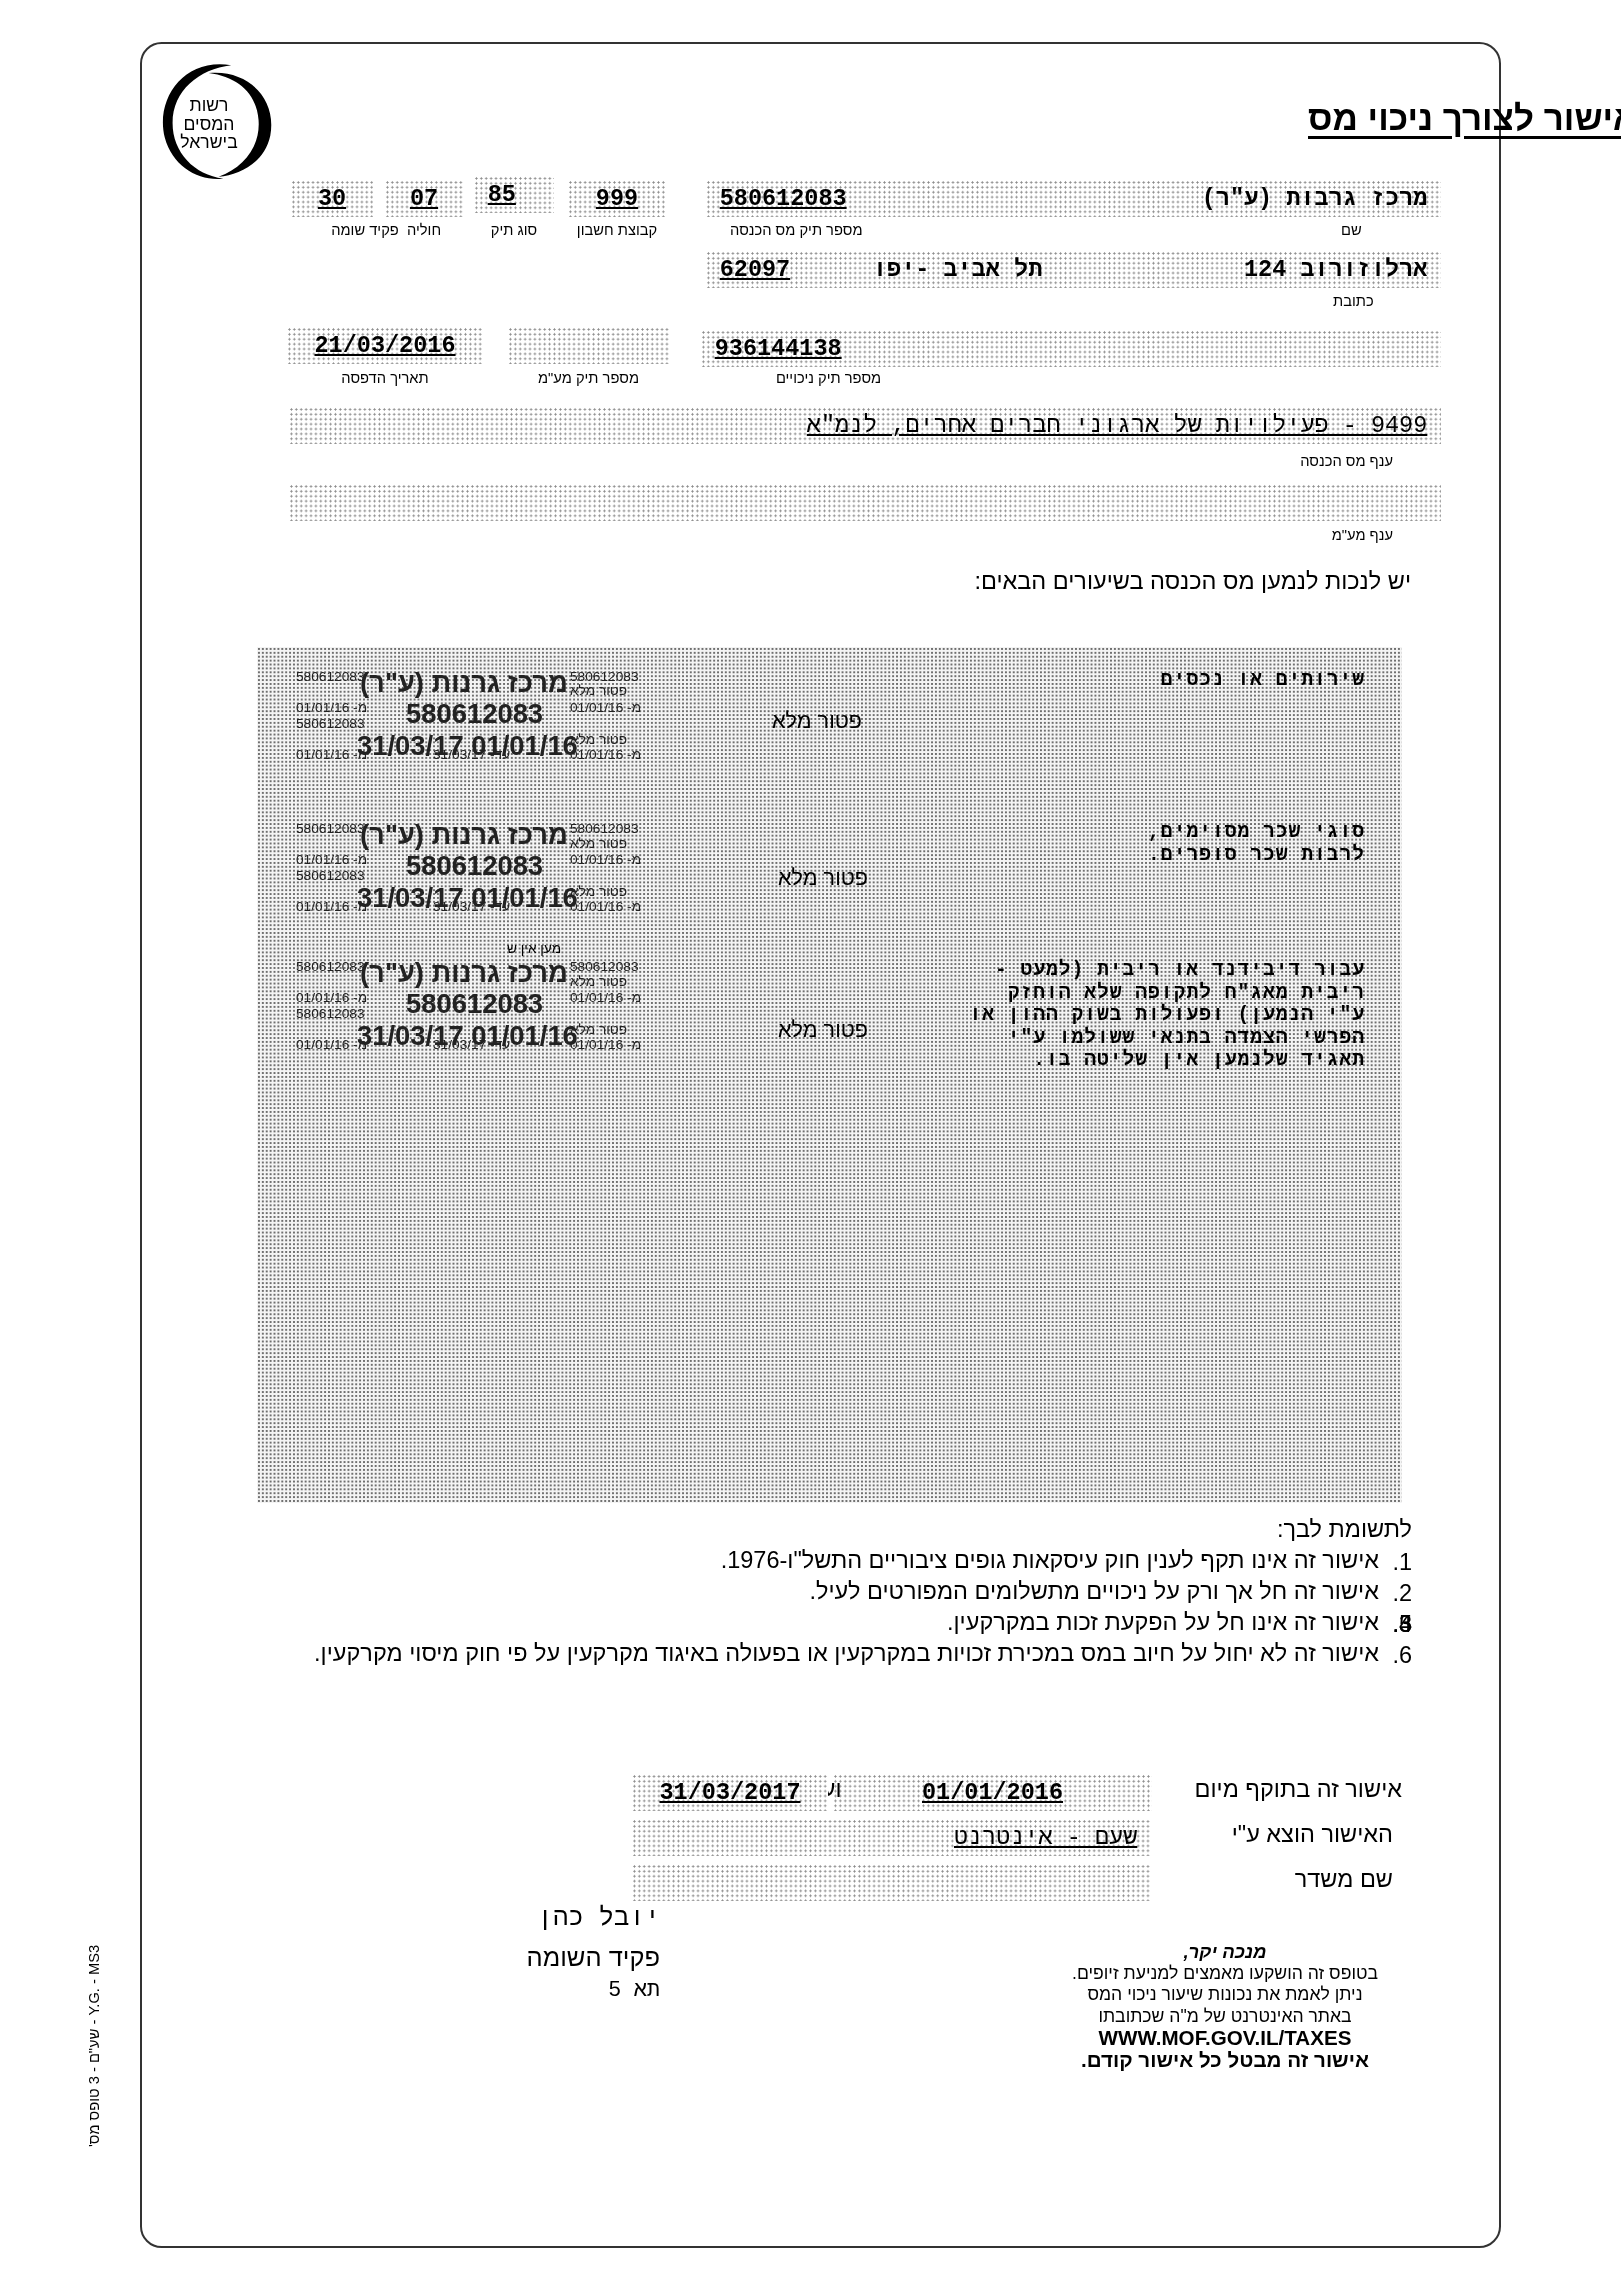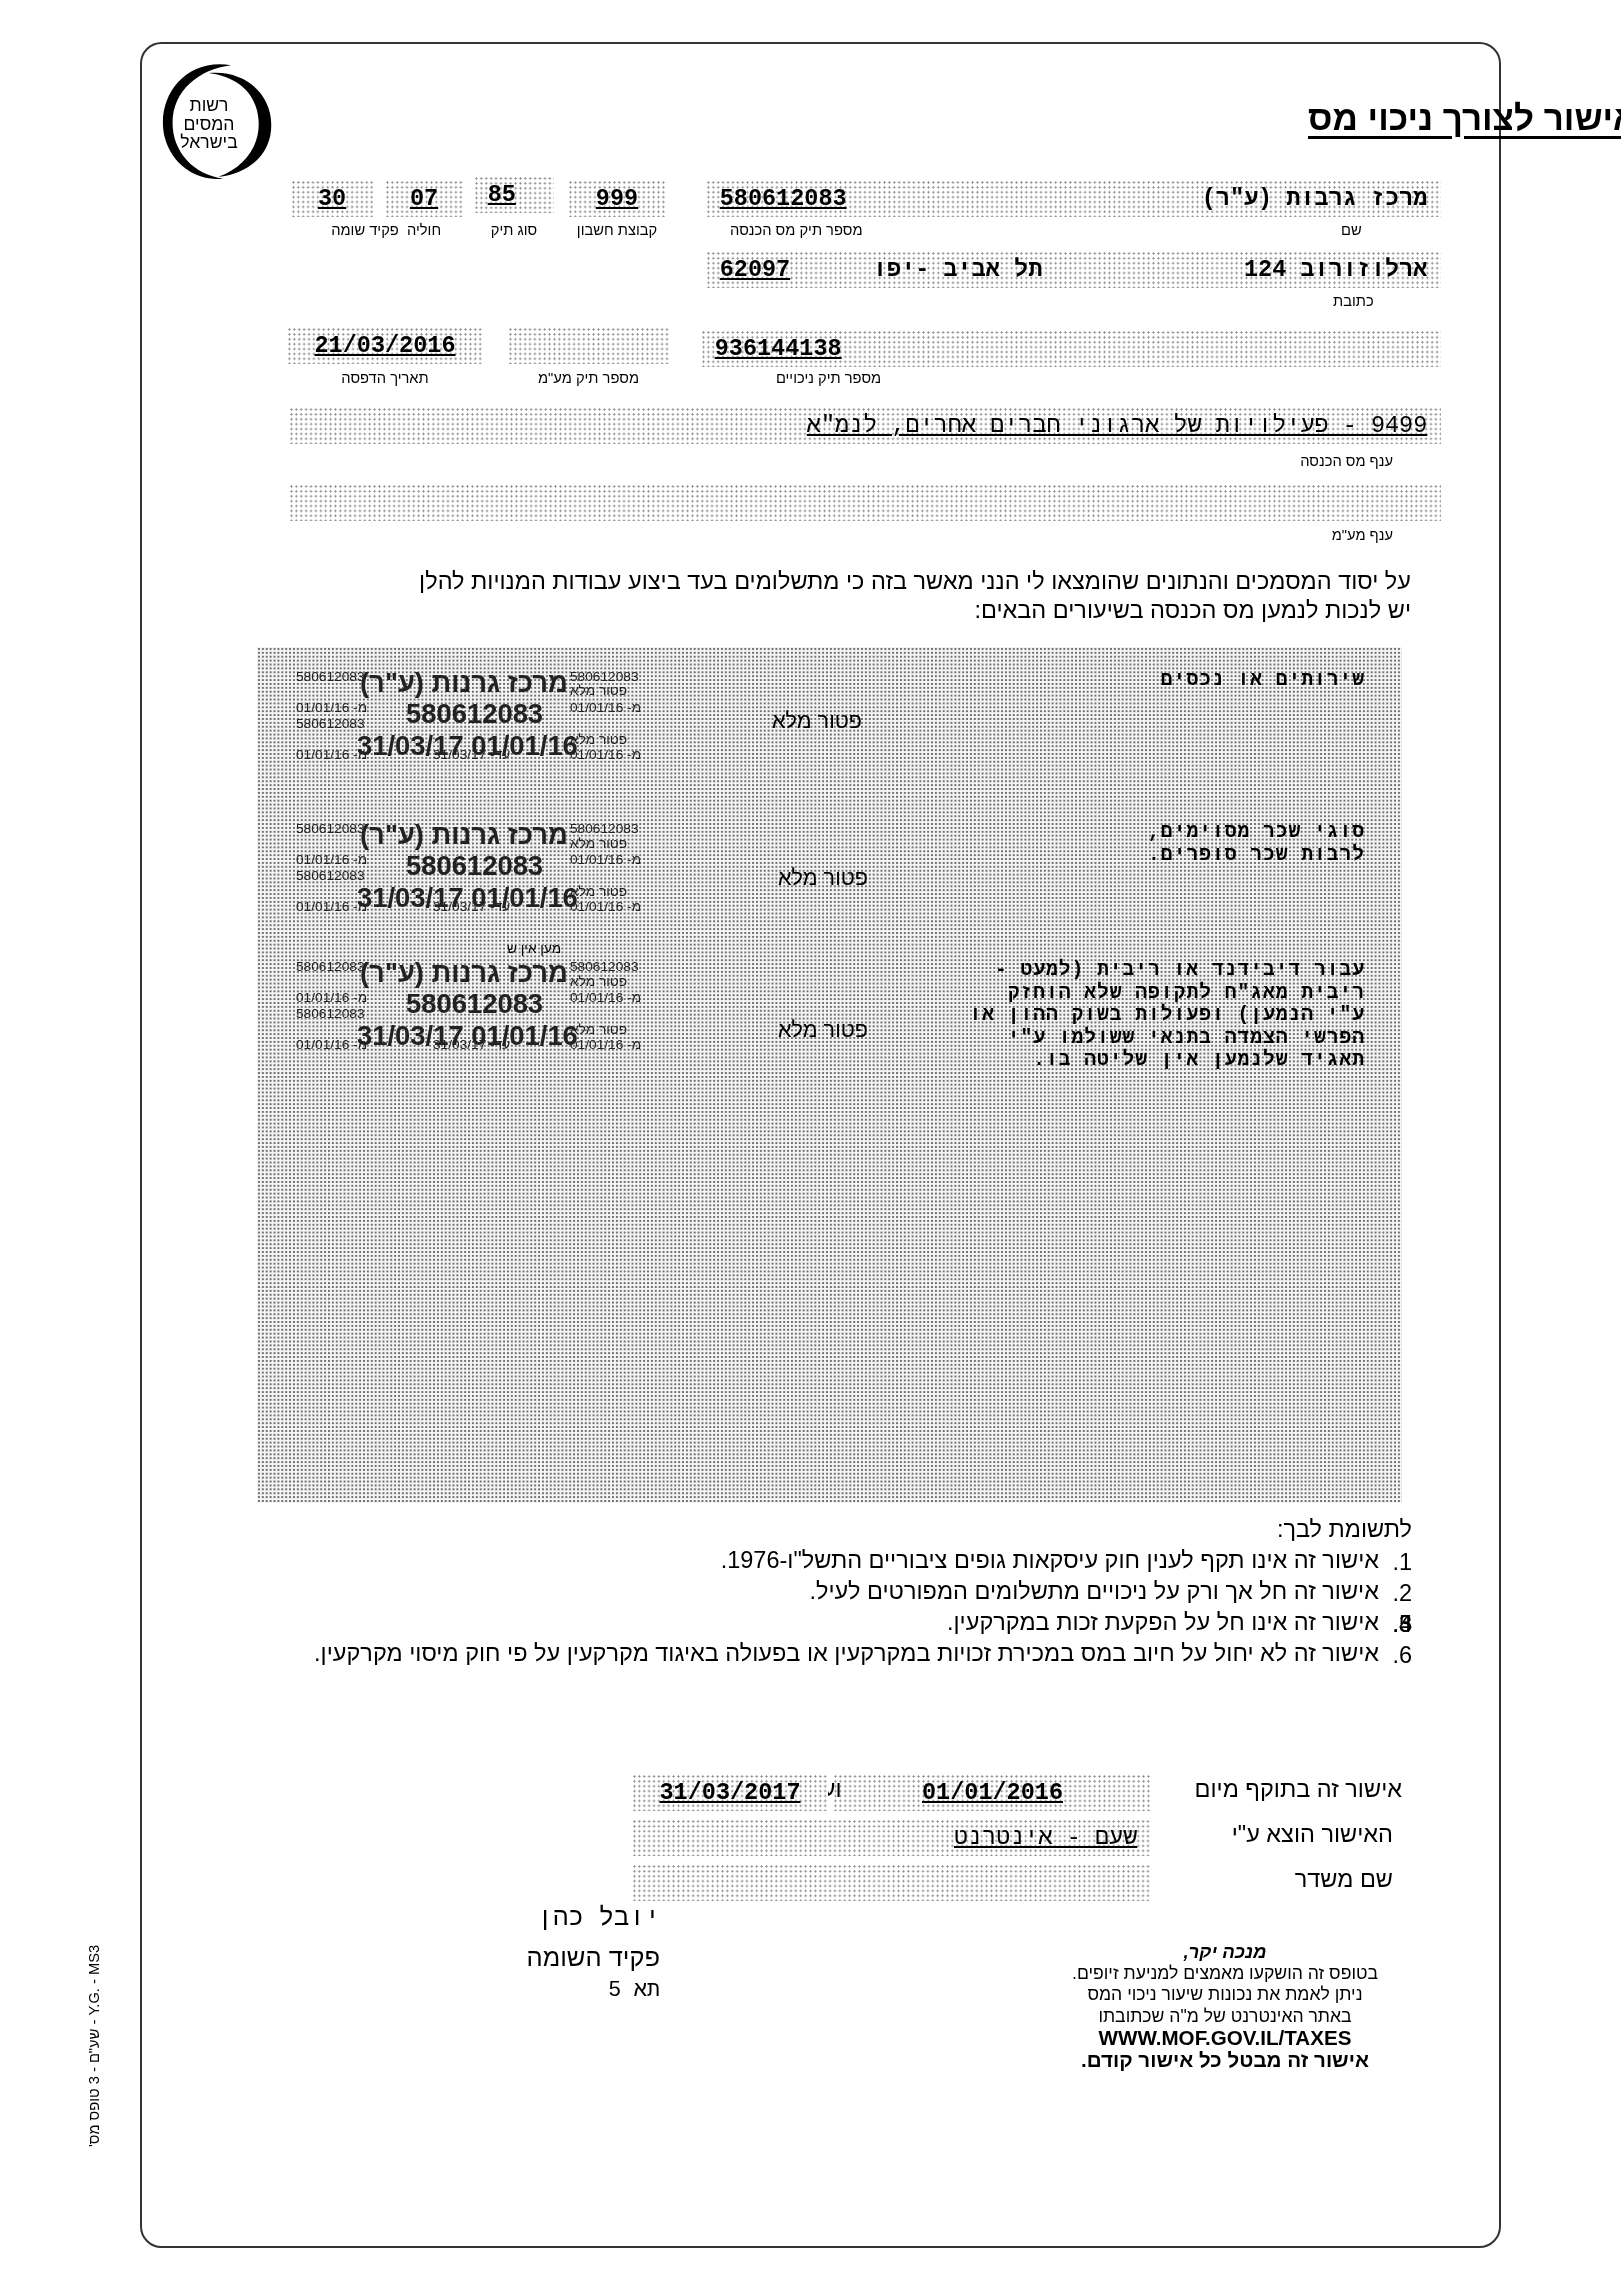--- a/index.html
+++ b/index.html
@@ -84,21 +84,20 @@
 <div class="field dots mono" style="left:701px;top:330px;width:740px;">936144138</div>
 <div class="lbl" style="left:701px;top:370px;width:255px;text-align:center;">מספר תיק ניכויים</div>
 
 <div class="field dots mono rtl" style="left:289px;top:407px;width:1152px;font-weight:normal;">9499 - פעילויות של ארגוני חברים אחרים, לנמ"א</div>
 <div class="lbl" style="right:228px;top:453px;">ענף מס הכנסה</div>
 
 <div class="field dots" style="left:289px;top:484px;width:1152px;"></div>
 <div class="lbl" style="right:228px;top:527px;">ענף מע"מ</div>
 
 <div class="para" style="top:567px;">
-  <div>על יסוד המסמכים והנתונים שהומצאו לי הנני מאשר בזה כי מתשלומים בעד ביצוע עבודות המנויות להלן</div>
   <div>יש לנכות לנמען מס הכנסה בשיעורים הבאים:</div>
 </div>
 
 <div class="table-box dots-dense">
 
   <div class="desc mono" style="right:37px;top:21.6px;width:412px;font-weight:bold;">שירותים או נכסים</div>
   <div class="rate" style="left:515px;top:61px;">פטור מלא</div>
   <div class="stamp" style="left:39px;top:21.6px;">
     <span class="small" style="left:0;top:0;">580612083</span>
     <span class="small" style="left:274px;top:0;">580612083</span>

